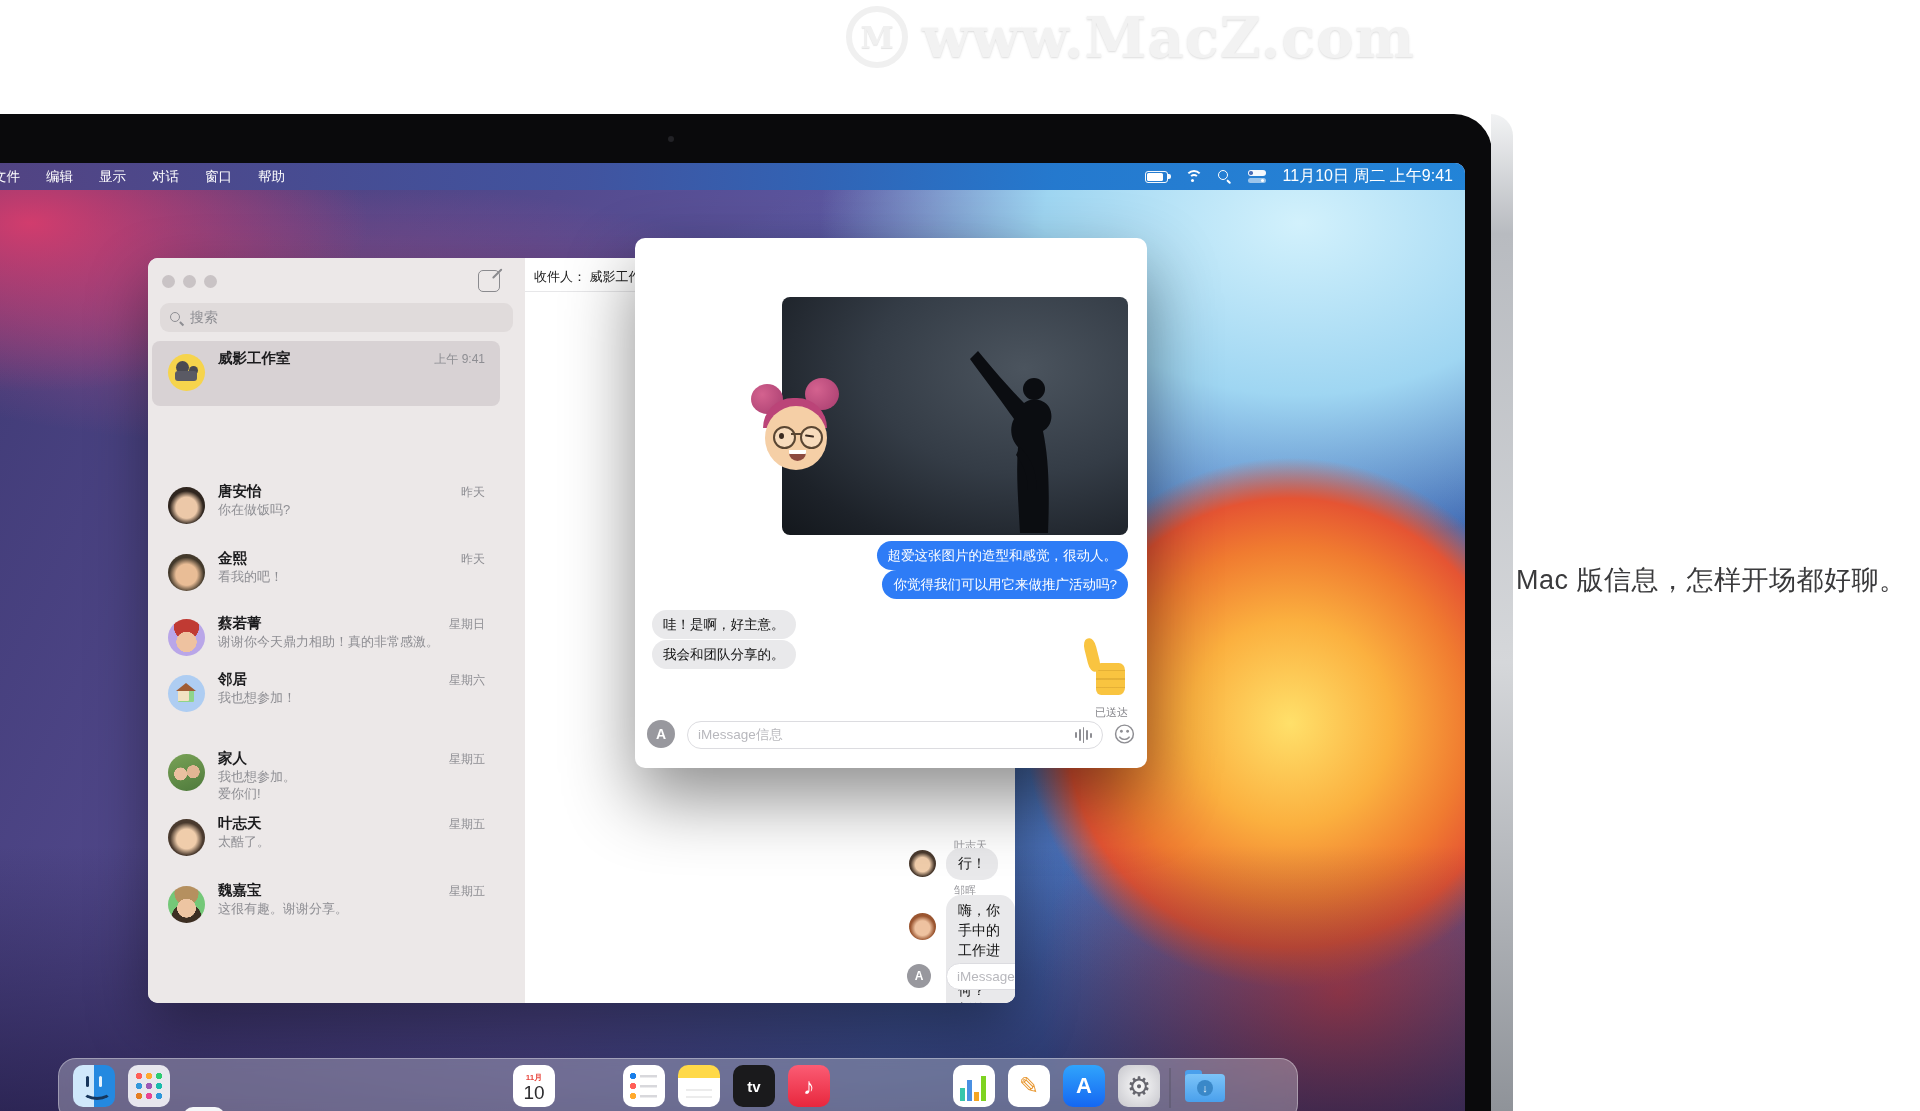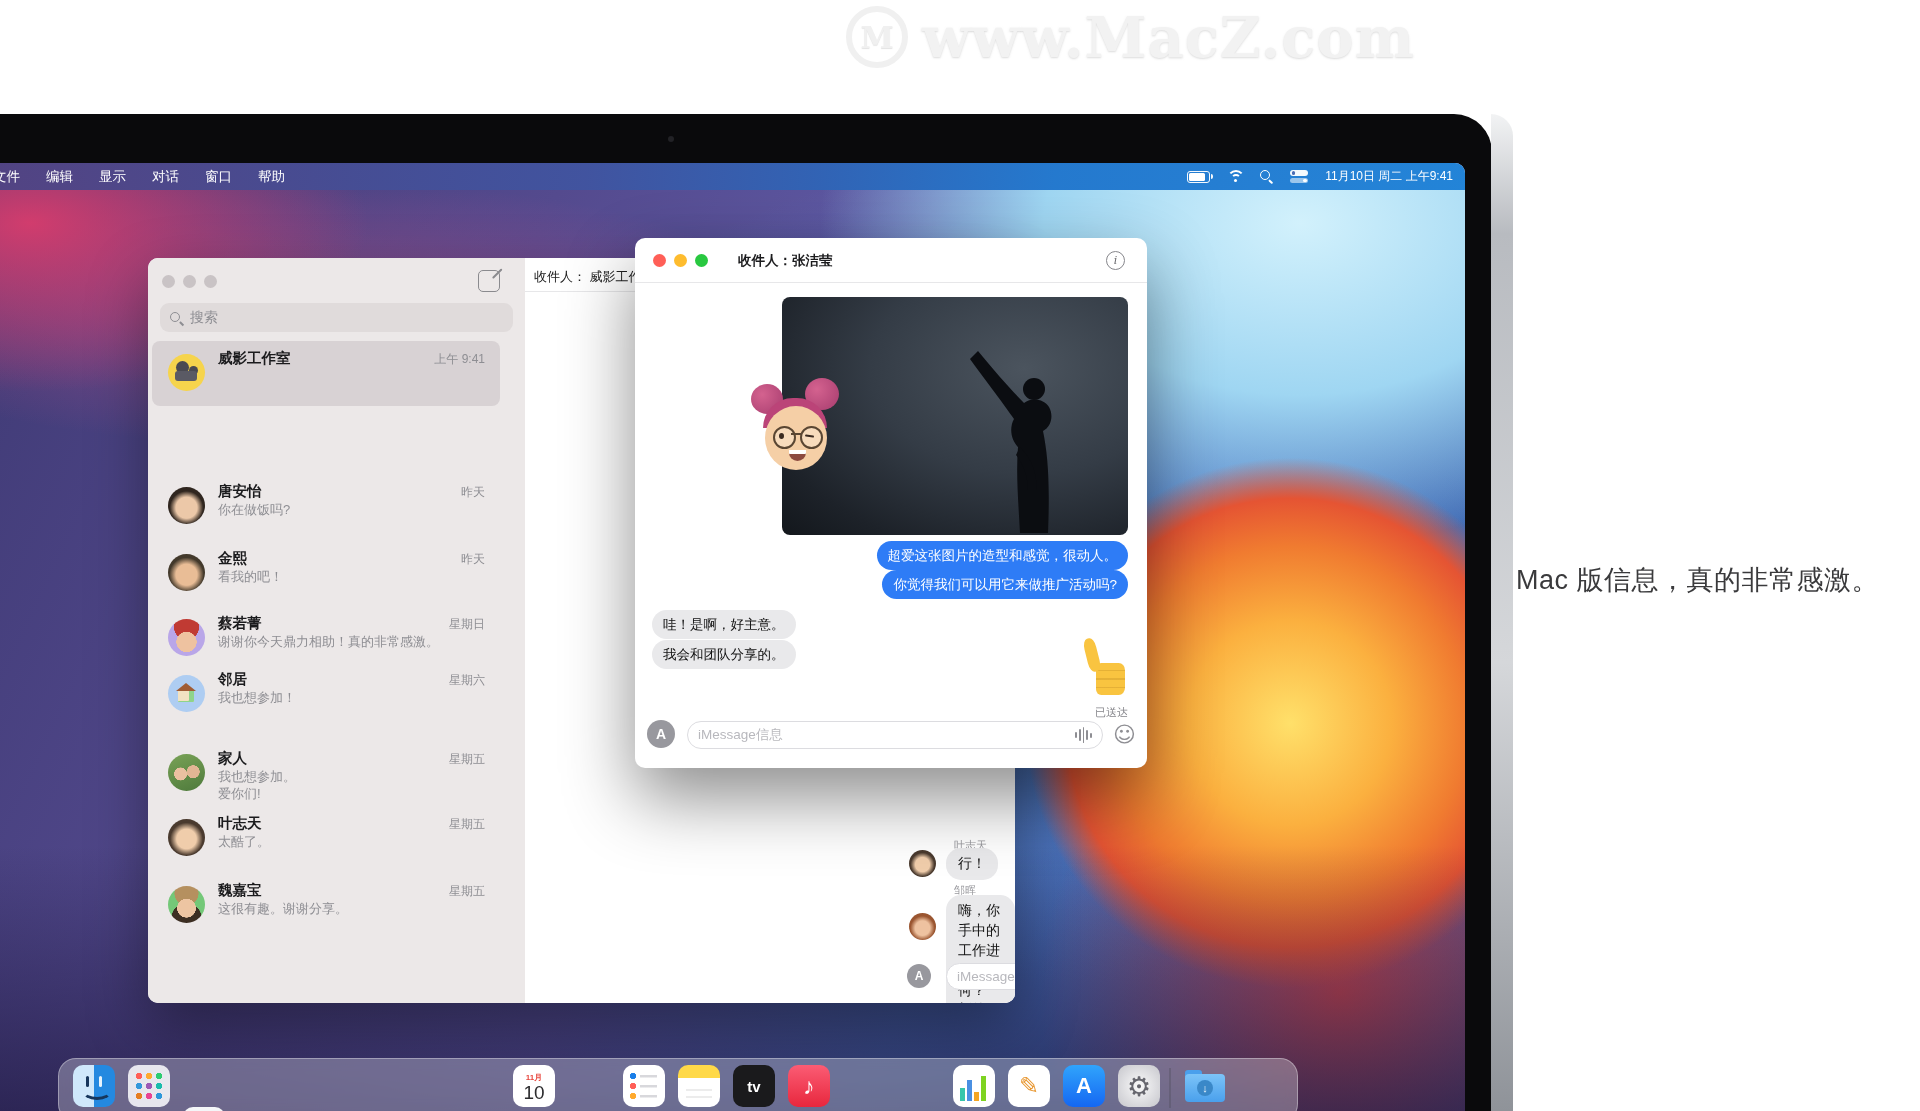--- a/index.html
+++ b/index.html
@@ -48,21 +48,21 @@
   .wifi::after{content:"";position:absolute;left:4px;top:4px;width:6px;height:6px;border:2px solid transparent;border-top:2.5px solid #fff;border-radius:50%;}
   .wifi .dot{position:absolute;left:6.5px;top:9px;width:3px;height:3px;background:#fff;border-radius:50%;}
   .mag{position:relative;width:13px;height:13px;}
   .mag::before{content:"";position:absolute;left:0;top:0;width:8px;height:8px;border:1.8px solid #fff;border-radius:50%;}
   .mag::after{content:"";position:absolute;left:9px;top:9px;width:5px;height:1.8px;background:#fff;transform:rotate(45deg);transform-origin:left center;border-radius:1px;}
   .cc{display:flex;flex-direction:column;gap:2px;}
   .cc i{display:block;width:18px;height:5.5px;border-radius:3px;background:rgba(255,255,255,.95);position:relative;}
   .cc i:last-child{background:rgba(255,255,255,.55);}
   .cc i::before{content:"";position:absolute;top:1px;width:3.5px;height:3.5px;border-radius:50%;background:#4a6cb5;left:1.5px;}
   .cc i:last-child::before{left:13px;background:#fff;}
-  .clock{font-size:12px;font-weight:500;white-space:nowrap;}
+  .clock{font-size:16px;font-weight:500;white-space:nowrap;}
 
   
   .win-main{position:absolute;left:148px;top:95px;width:867px;height:745px;border-radius:10px;
     box-shadow:0 22px 60px rgba(0,0,0,.38);background:#fff;}
   .sidebar{position:absolute;left:0;top:0;width:377px;height:100%;background:#ece8e8;border-radius:10px 0 0 10px;}
   .tl{position:absolute;display:flex;gap:8px;}
   .tl i{width:13px;height:13px;border-radius:50%;display:block;}
   .tl.inactive i{background:#c9c3c5;}
   .tl.active i:nth-child(1){background:#ff5f57;} .tl.active i:nth-child(2){background:#febc2e;} .tl.active i:nth-child(3){background:#28c840;}
   .compose-btn{position:absolute;left:330px;top:12px;width:20px;height:20px;border:1.7px solid #8a8a8e;border-radius:5px;}
@@ -182,21 +182,21 @@
 </head>
 <body>
 
 <div class="page">
 
   <div class="watermark">
     <div class="wm-logo">M</div>
     <div class="wm-text">www.MacZ.com</div>
   </div>
 
-  <div class="tagline">Mac 版信息，真的非常感激。</div>
+  <div class="tagline">Mac 版信息，怎样开场都好聊。</div>
 
   <div class="laptop"></div>
   <div class="laptop-edge"></div>
   <div class="camera"></div>
 
   <div class="screen">
     <div class="wallpaper"></div>
 
     <div class="menubar">
       <div class="menu-items">
@@ -321,29 +321,20 @@
         <div class="appbtn" style="left:382px;top:706px;width:24px;height:24px;font-size:12px;">A</div>
         <div class="field" style="left:421px;top:705px;width:390px;height:27px;">
           <span class="ph">iMessage信息</span>
 
         </div>
 
       </div>
     </div>
 
     <div class="win-compose">
-      <div class="cw-h">
-        <div class="tl active" style="left:18px;top:16px;">
-          <i></i>
-            <i></i>
-            <i></i>
-        </div>
-        <span class="cw-title">收件人：张洁莹</span>
-        <span class="info-btn">i</span>
-      </div>
 
       <div class="photo">
         <svg width="346" height="238" viewBox="0 0 346 238">
           <path d="M238,236 C236,200 234,176 236,150 C229,143 227,131 232,122 C224,110 204,84 188,62 L196,54 C214,76 230,94 242,106 C250,100 262,102 267,110 C272,119 269,130 261,134 C266,158 268,186 266,236 Z" fill="#0b0d11"></path>
           <circle cx="252" cy="92" r="11" fill="#0b0d11"></circle>
           <path d="M238,150 C250,162 256,178 254,194 L246,194 C246,180 242,168 234,158 Z" fill="#0b0d11"></path>
         </svg>
       </div>
 
       <div class="memoji">

